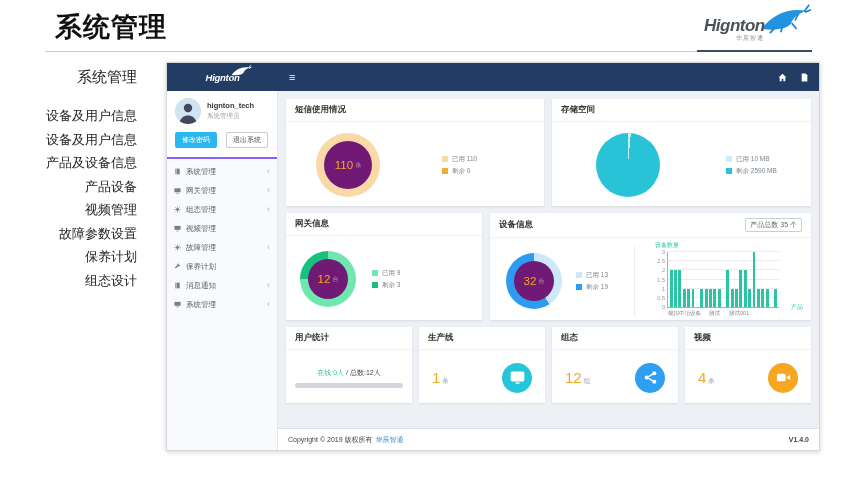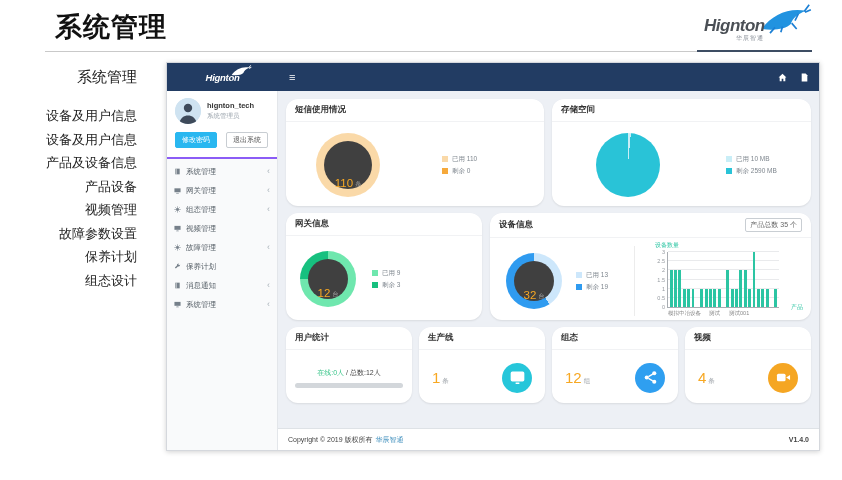--- a/index.html
+++ b/index.html
@@ -51,31 +51,31 @@
   .menu-item.active { background:#dde2e7; border-left:3px solid #2c3b52; padding-left:4px; color:#1f2630; font-weight:bold; }
   .mi-icon { width:12px; color:#76808a; flex:none; }
   .mi-icon svg { width:7px; height:7px; fill:currentColor; display:block; }
   .mi-chevron { margin-left:auto; color:#aab2ba; font-size:9px; line-height:1; }
 
   .main { position:absolute; left:111px; top:28px; right:0; bottom:22px; padding:8px; overflow:hidden; }
   .row { display:flex; gap:8px; }
   .row1,.row2 { height:107px; margin-bottom:7px; }
   .row3 { height:76px; gap:7px; }
 
-  .card { background:#fff; border-radius:12px; box-shadow:0 1px 2px rgba(0,0,0,.09); overflow:hidden; }
+  .card { background:#fff; border-radius:0; box-shadow:0 1px 2px rgba(0,0,0,.09); overflow:hidden; }
   .card-header { padding:5px 9px; border-bottom:1px solid #f1f2f4; font-size:8.5px; font-weight:bold; color:#333;
                  display:flex; align-items:center; justify-content:space-between; }
   .badge { border:1px solid #c9ced3; border-radius:2px; padding:1px 4px; font-size:7px; font-weight:normal; color:#666; cursor:pointer; }
 
   .donut-flex { display:flex; align-items:center; height:calc(100% - 21px); }
   .donut { position:relative; flex:none; }
   .donut.big { width:64px; height:64px; }
   .donut.small { width:56px; height:56px; }
   .ring { position:absolute; inset:0; border-radius:50%; background:#eee; }
-  .hole { position:absolute; inset:8px; background:#404040; border-radius:50%; display:flex; align-items:flex-end; justify-content:center; gap:2px; }
+  .hole { position:absolute; inset:8px; background:#701a75; border-radius:50%; display:flex; align-items:center; justify-content:center; gap:2px; }
   .dc-val { font-size:11.5px; color:#f7a823; }
   .dc-unit { font-size:6px; color:#a9a9a9; }
   .legend-item { display:flex; align-items:center; gap:4px; margin:3px 0; }
   .sq { width:6px; height:6px; flex:none; }
   .lg-txt { font-size:6.5px; color:#7d858d; white-space:nowrap; }
 
   .sms-body { padding-left:30px; } .sms-body .legend { margin-left:62px; }
   .sto-body { padding-left:44px; } .sto-body .legend { margin-left:66px; }
   .gw-body  { padding-left:14px; } .gw-body .legend { margin-left:16px; }
 

